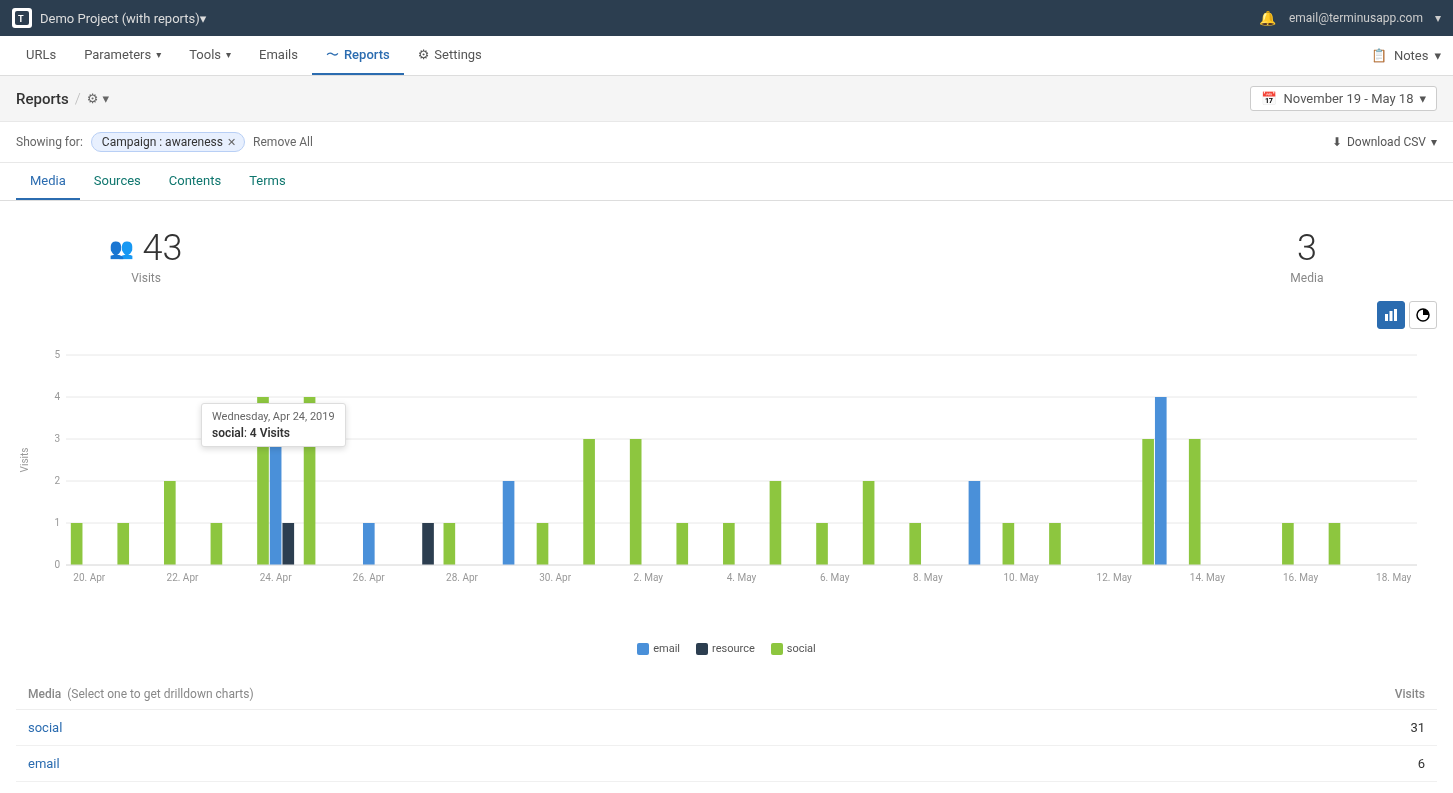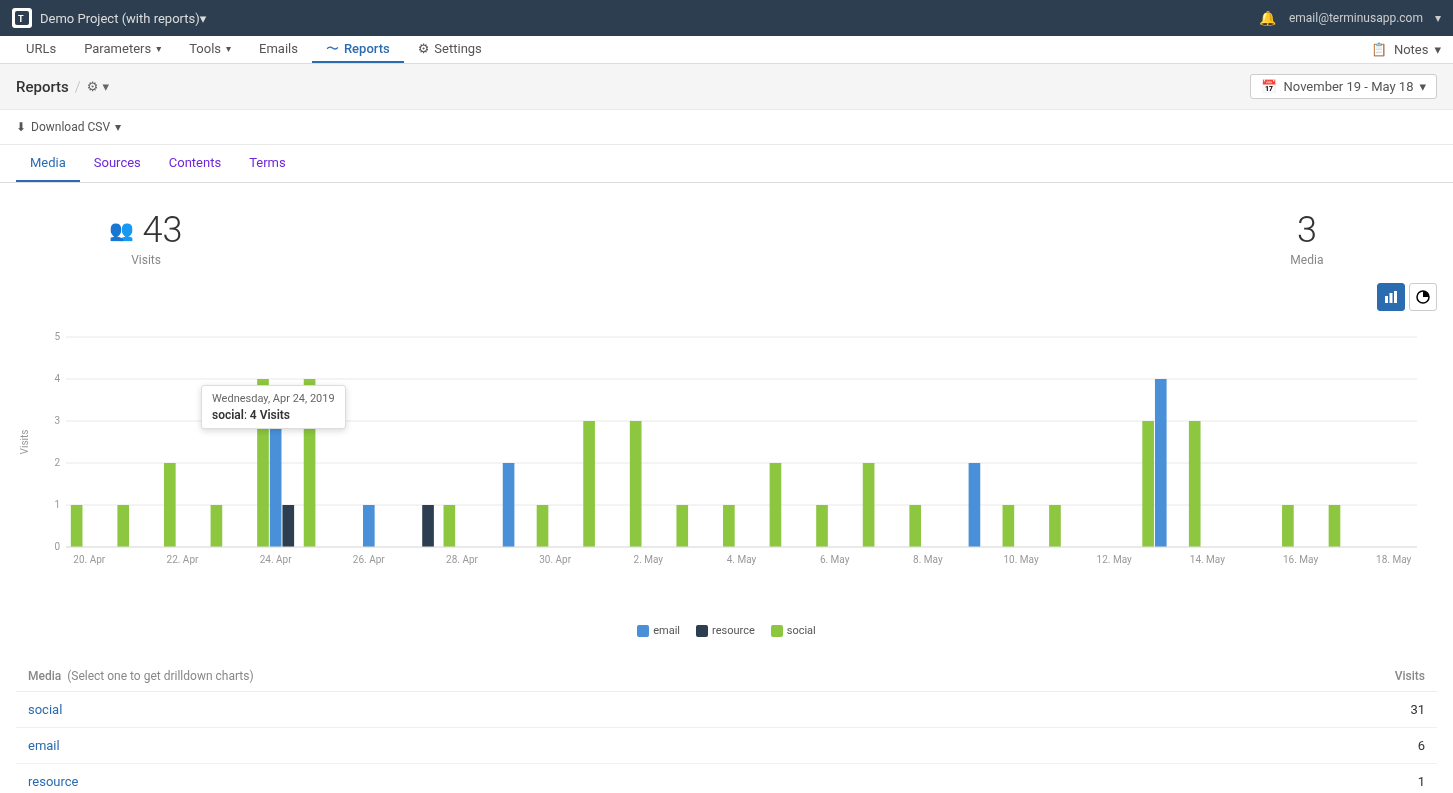--- a/index.html
+++ b/index.html
@@ -19,21 +19,21 @@
     .top-bar-logo { width: 20px; height: 20px; background: #fff; border-radius: 3px; display: flex; align-items: center; justify-content: center; }
     .top-bar-logo svg { width: 14px; height: 14px; }
     .top-bar-project { font-size: 13px; color: #ddd; display: flex; align-items: center; gap: 0; cursor: pointer; }
     .top-bar-right { display: flex; align-items: center; gap: 12px; font-size: 12px; color: #ccc; }
     .bell-icon { font-size: 14px; cursor: pointer; }
 
     
     .secondary-nav {
       background: #fff;
       border-bottom: 1px solid #ddd;
-      height: 28px;
+      height: 40px;
       display: flex;
       align-items: stretch;
       padding: 0 12px;
       justify-content: space-between;
     }
     .secondary-nav-left { display: flex; align-items: stretch; gap: 0; }
     .nav-item {
       display: flex;
       align-items: center;
       padding: 0 14px;
@@ -99,21 +99,21 @@
     
     .tabs-bar {
       background: #fff;
       border-bottom: 1px solid #ddd;
       display: flex;
       padding: 0 16px;
     }
     .tab {
       padding: 10px 14px;
       font-size: 13px;
-      color: #6d28d9;
+      color: #0f766e;
       cursor: pointer;
       border-bottom: 2px solid transparent;
     }
     .tab.active { color: #2b6cb0; border-bottom: 2px solid #2b6cb0; }
 
     
     .content-area { background: #fff; padding: 16px; }
 
     
     .stats-row {
@@ -278,20 +278,28 @@
     </div>
   </div>
   <div class="date-range-btn">
     <span>📅</span>
     <span>November 19 - May 18</span>
     <span>▾</span>
   </div>
 </div>
 
 <div class="filter-bar">
+  <div class="filter-bar-left">
+    <span class="showing-for">Showing for:</span>
+    <div class="filter-tag">
+      <span>Campaign : awareness</span>
+      <span class="filter-tag-close">✕</span>
+    </div>
+    <span class="remove-all">Remove All</span>
+  </div>
   <div class="download-csv-btn">
     <span>⬇</span>
     <span>Download CSV</span>
     <span>▾</span>
   </div>
 </div>
 
 <div class="tabs-bar">
   <div class="tab active">
     <span>Media</span>

